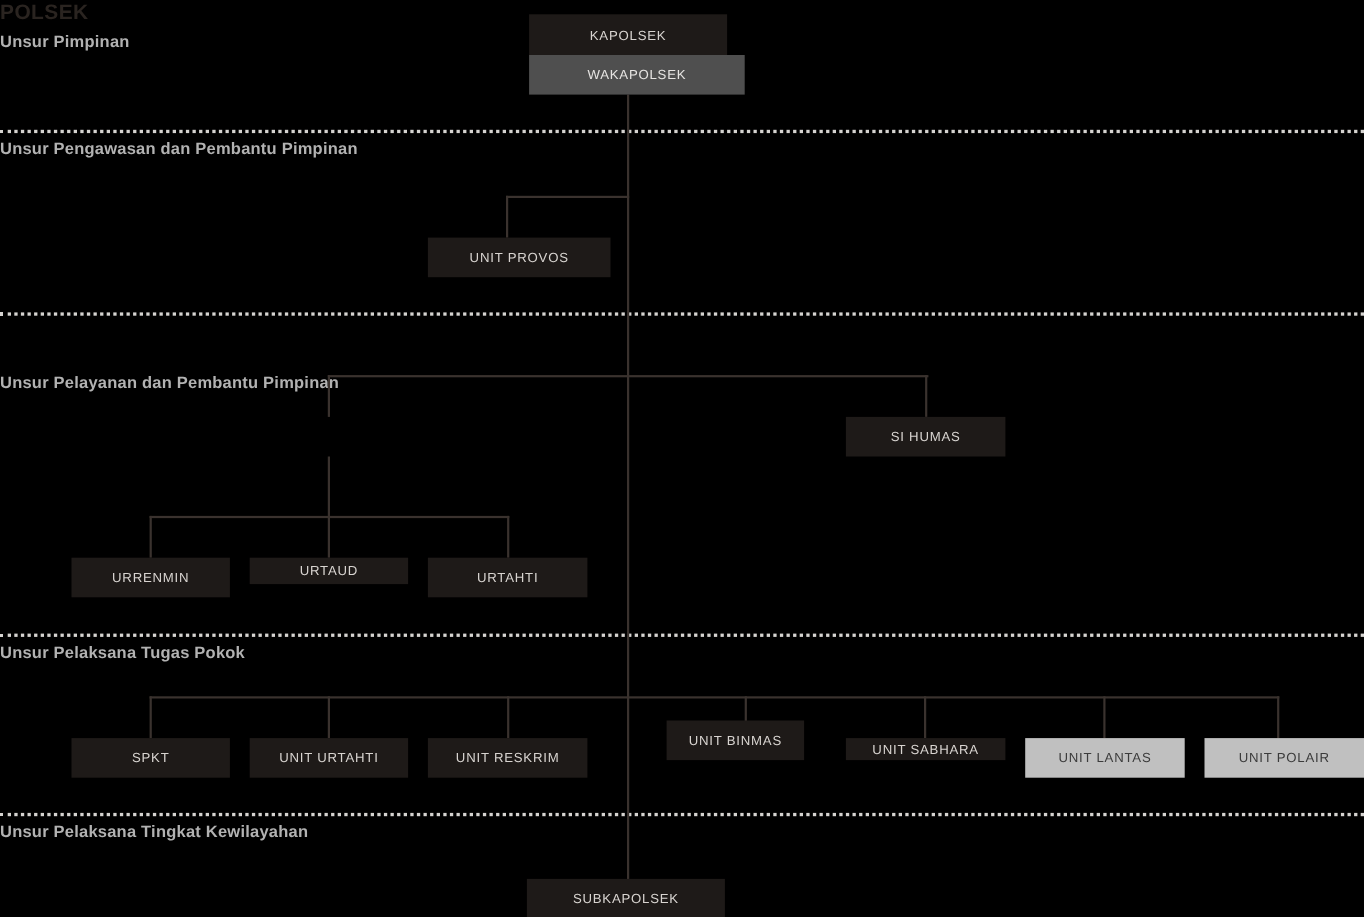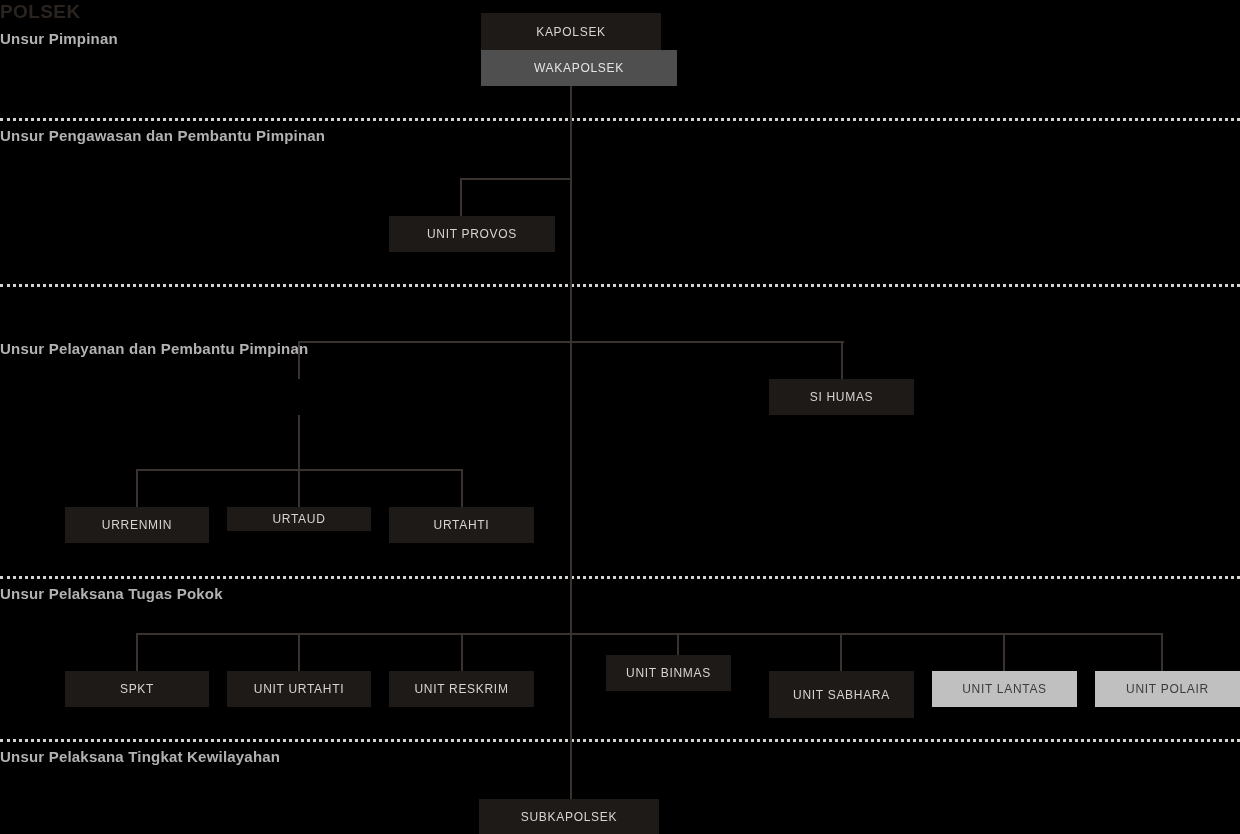--- a/index.html
+++ b/index.html
@@ -141,19 +141,19 @@
   <div class="vline" style="left:461px;  top:633px; height:38px;"></div>
   <div class="vline" style="left:677px;  top:633px; height:38px;"></div>
   <div class="vline" style="left:840px;  top:633px; height:38px;"></div>
   <div class="vline" style="left:1003px; top:633px; height:38px;"></div>
   <div class="vline" style="left:1161px; top:633px; height:38px;"></div>
 
   <div class="node dark" style="left:65px; top:671px; width:144px; height:36px;">SPKT</div>
   <div class="node dark" style="left:227px; top:671px; width:144px; height:36px;">UNIT URTAHTI</div>
   <div class="node dark" style="left:389px; top:671px; width:145px; height:36px;">UNIT RESKRIM</div>
   <div class="node dark" style="left:606px; top:655px; width:125px; height:36px;">UNIT BINMAS</div>
-  <div class="node dark" style="left:769px; top:671px; width:145px; height:47px;">UNIT SABHARA</div>
+  <div class="node dark" style="left:769px; top:671px; width:145px; height:20px;">UNIT SABHARA</div>
   <div class="node light" style="left:932px; top:671px; width:145px; height:36px;">UNIT LANTAS</div>
   <div class="node light" style="left:1095px; top:671px; width:145px; height:36px;">UNIT POLAIR</div>
 
   <div class="node dark" style="left:479px; top:799px; width:180px; height:36px;text-align:right;">SUBKAPOLSEK</div>
 
 </div>
 
 </body></html>

